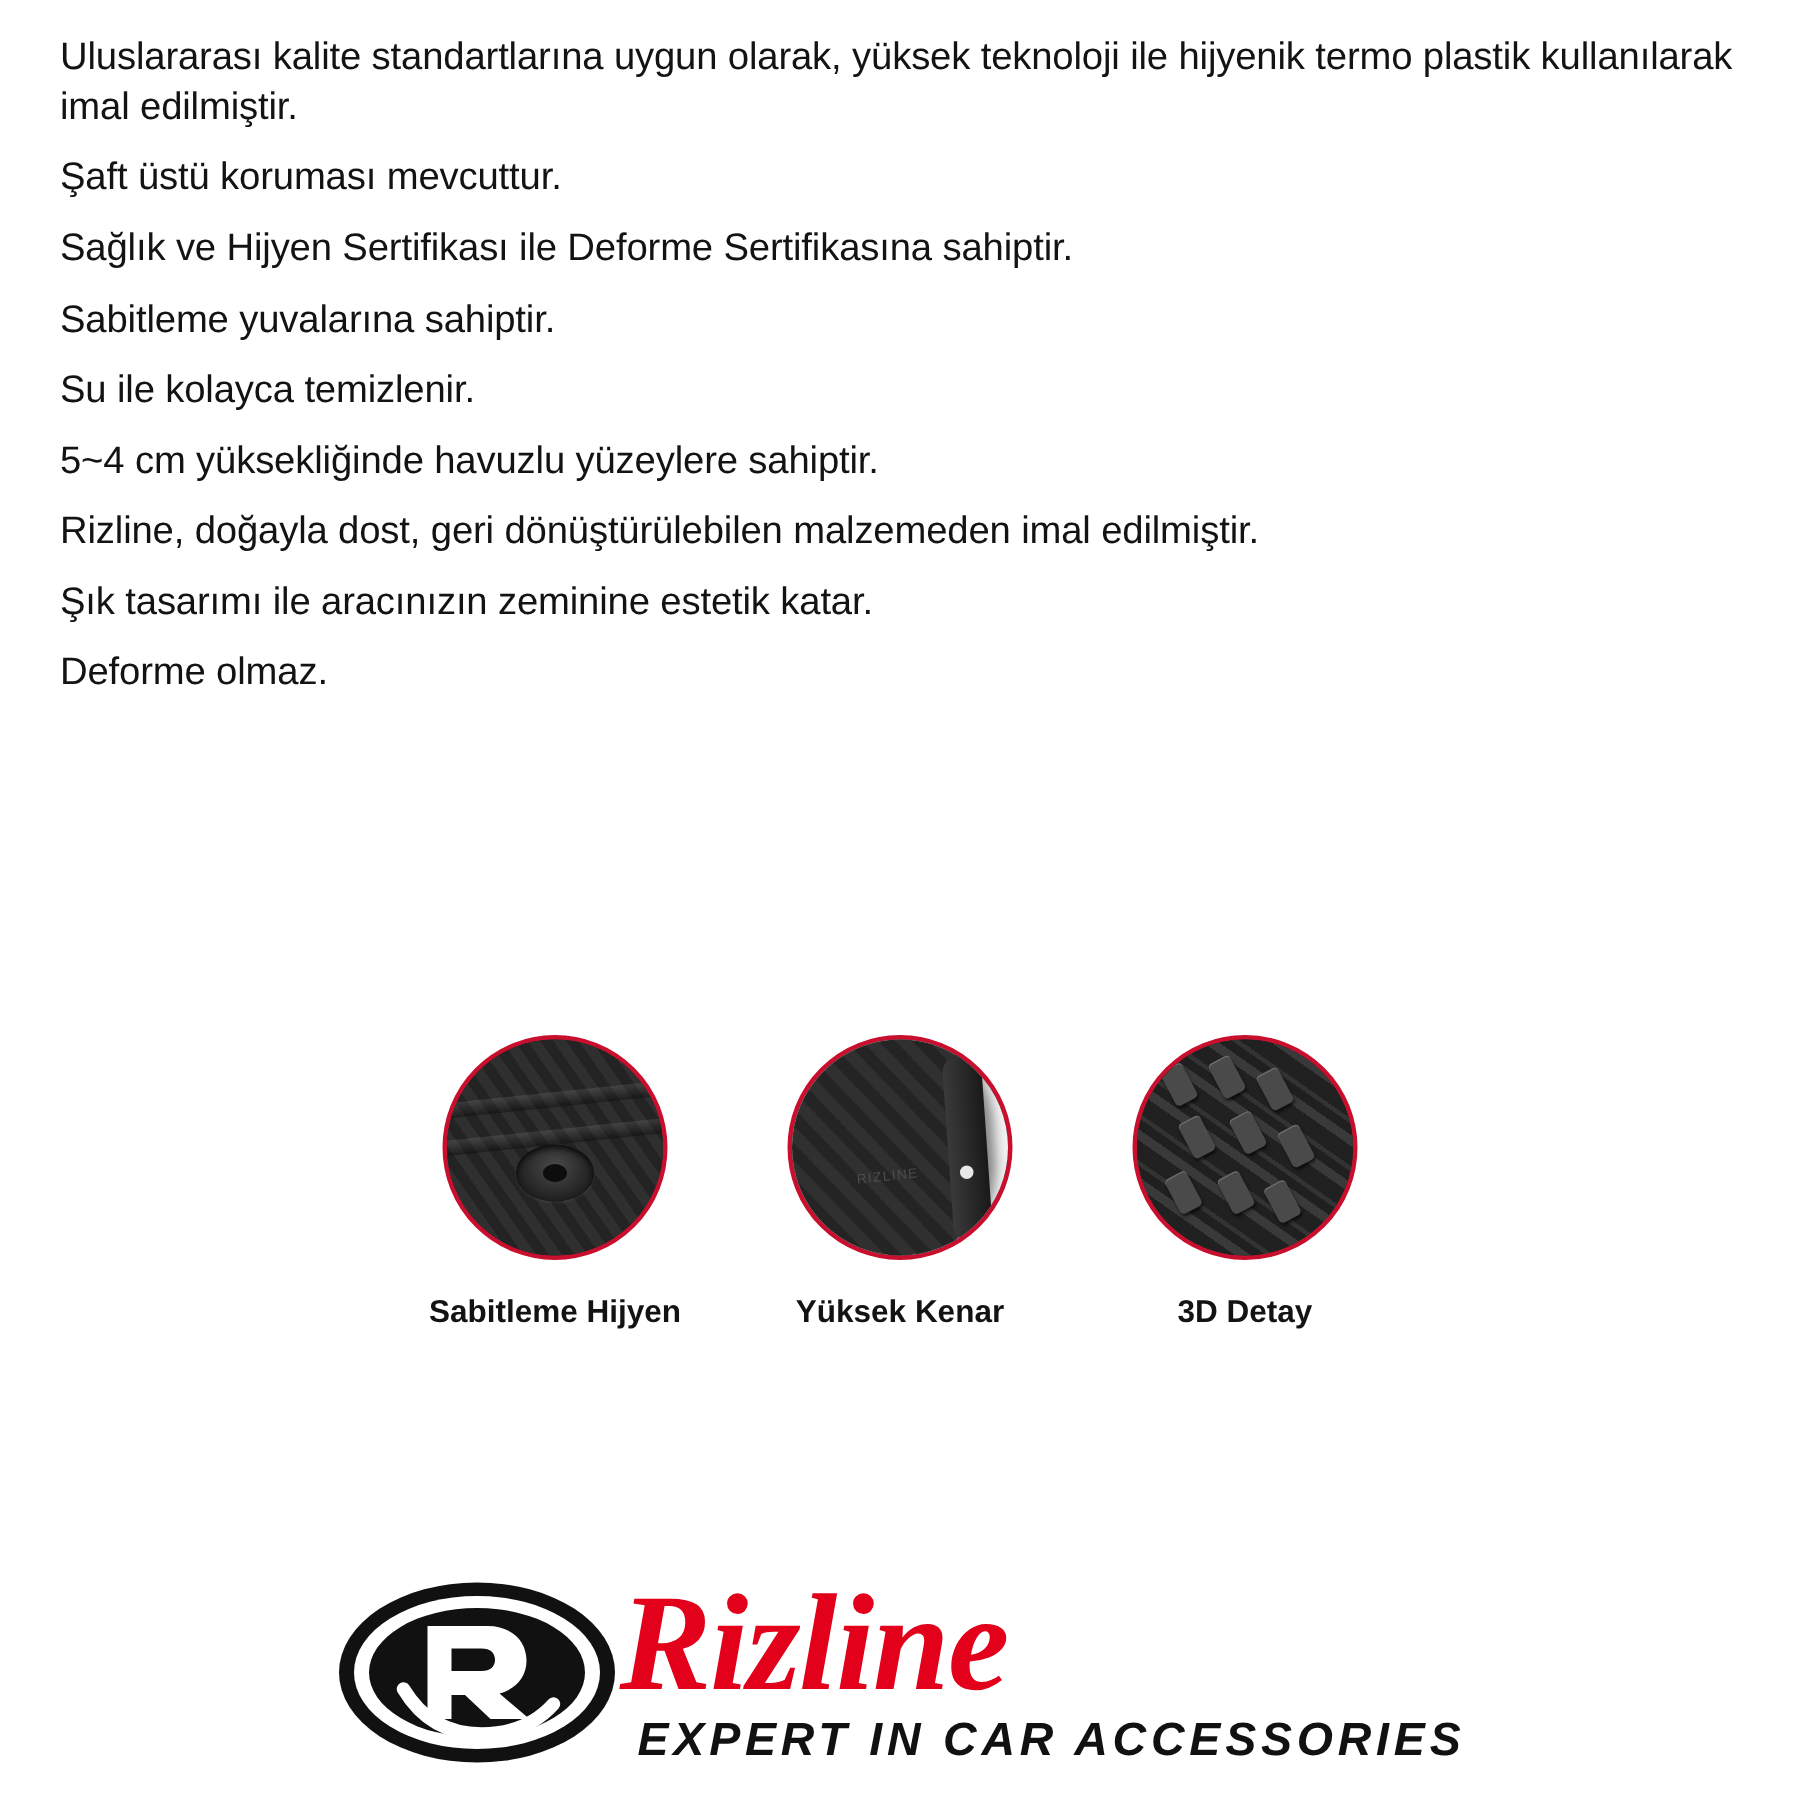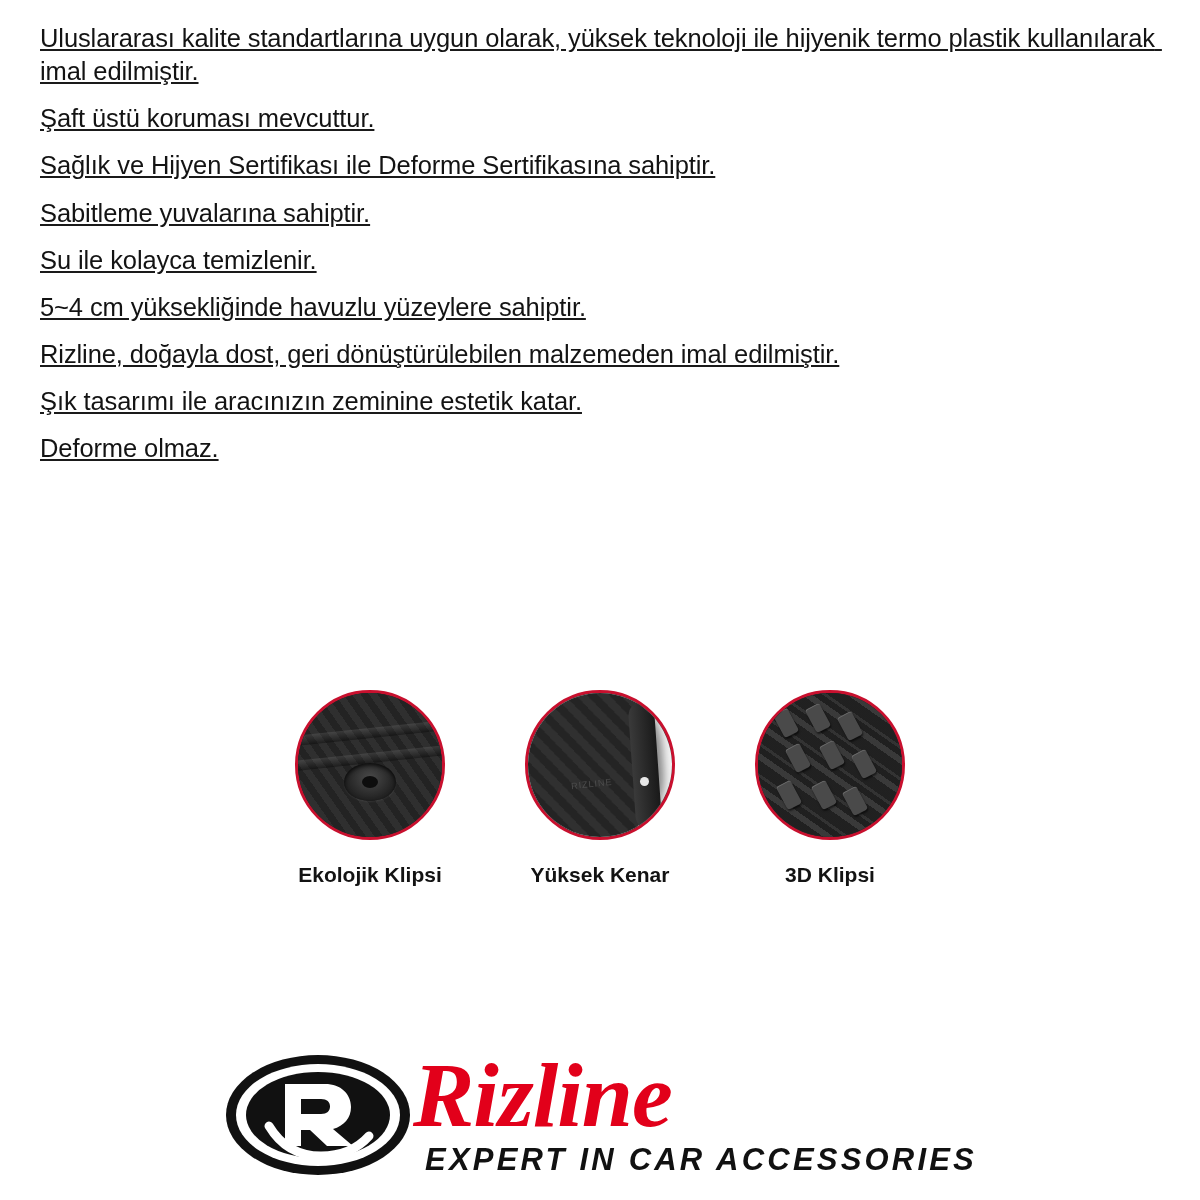--- a/index.html
+++ b/index.html
@@ -11,21 +11,20 @@
     background: #ffffff;
     font-family: "Liberation Sans", sans-serif;
     color: #1a1a1a;
     overflow: hidden;
   }
   .page {
     width: 1200px;
     height: 1200px;
     position: relative;
     background: #ffffff;
-    text-decoration: underline;
   }
 
   
   .features {
     padding: 22px 40px 0 40px;
   }
   .feature-line {
     font-size: 25.5px;
     line-height: 1.30;
     color: #131313;
@@ -253,21 +252,21 @@
 
 
     <div class="detail">
       <div class="circle">
         <div class="art art-clip">
           <div class="ridge r1"></div>
           <div class="ridge r2"></div>
           <div class="grommet"></div>
         </div>
       </div>
-      <div class="detail-caption">Ekolojik Klipsi</div>
+      <div class="detail-caption">Sabitleme Hijyen</div>
     </div>
 
     <div class="detail">
       <div class="circle">
         <div class="art art-edge">
           <div class="mat"></div>
           <div class="lip"></div>
           <div class="brand">RIZLINE</div>
           <div class="dot"></div>
         </div>
@@ -283,21 +282,21 @@
           <div class="chev" style="left:36%; top:8%;"></div>
           <div class="chev" style="left:58%; top:14%;"></div>
           <div class="chev" style="left:22%; top:36%;"></div>
           <div class="chev" style="left:46%; top:34%;"></div>
           <div class="chev" style="left:68%; top:40%;"></div>
           <div class="chev" style="left:16%; top:62%;"></div>
           <div class="chev" style="left:40%; top:62%;"></div>
           <div class="chev" style="left:62%; top:66%;"></div>
         </div>
       </div>
-      <div class="detail-caption">3D Klipsi</div>
+      <div class="detail-caption">3D Detay</div>
     </div>
 
   </section>
 
   <div class="logo-wrap">
     <div class="logo">
       <div class="logo-mark">
         <svg viewBox="0 0 190 126" width="190" height="126" aria-hidden="true">
           <ellipse cx="95" cy="63" rx="92" ry="60" fill="#111111"></ellipse>
           <ellipse cx="95" cy="63" rx="82" ry="51" fill="#ffffff"></ellipse>

